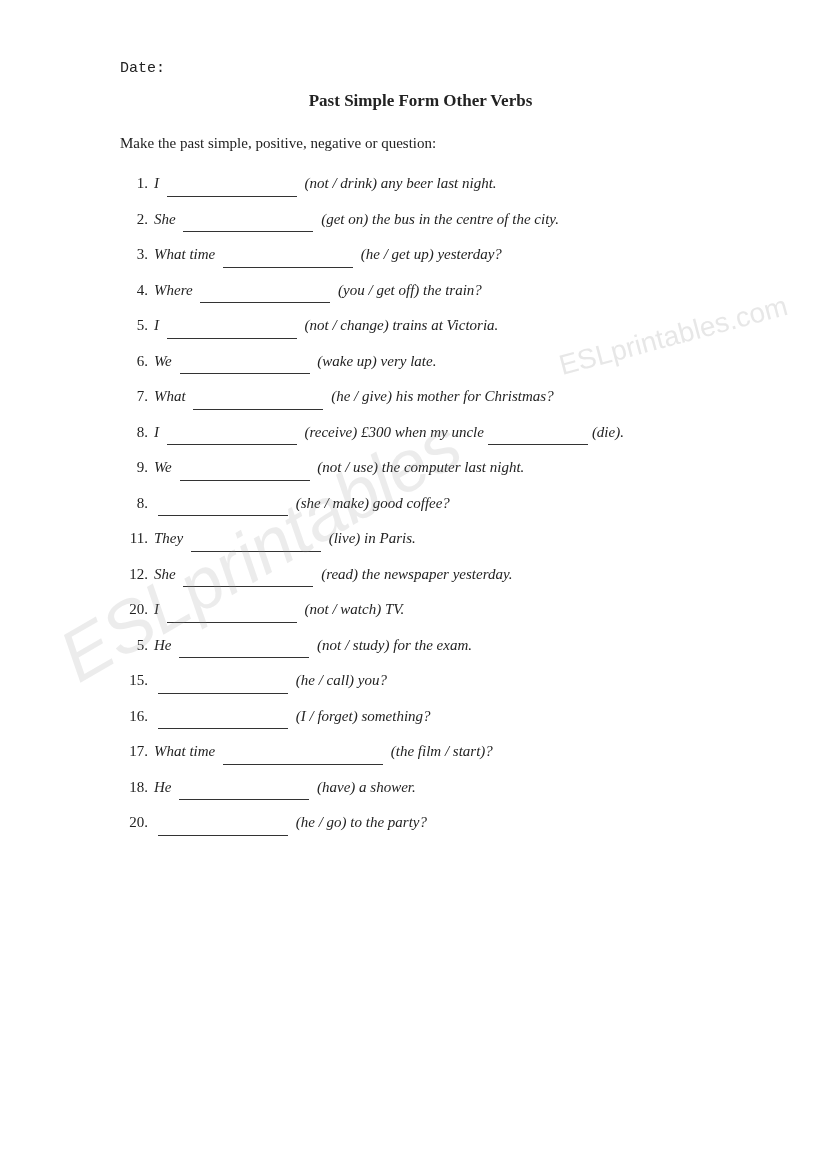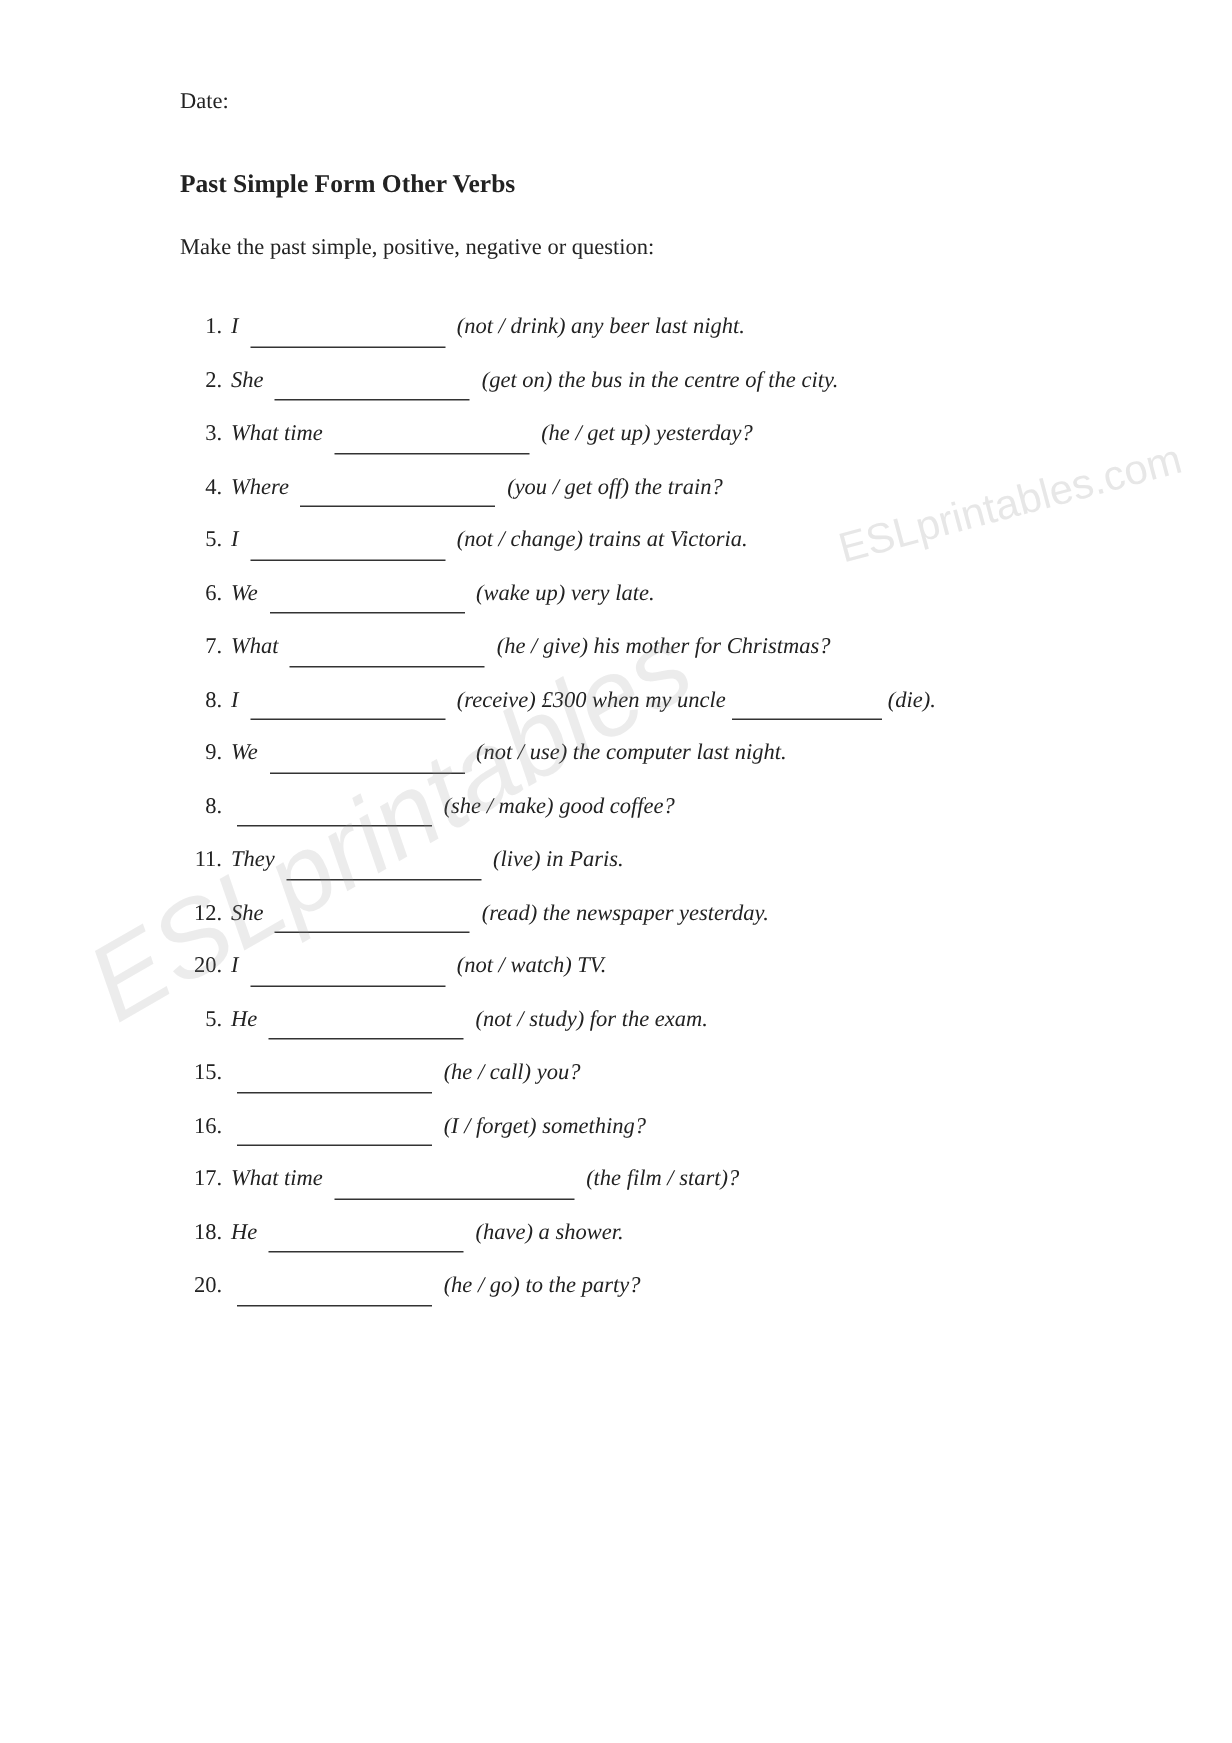--- a/index.html
+++ b/index.html
@@ -22,31 +22,33 @@
       min-height: 1162px;
       background: #fff;
       padding: 60px 100px 60px 120px;
       position: relative;
       overflow: hidden;
     }
 
     .meta-line {
       margin-bottom: 8px;
       font-size: 15px;
+      font-family: Liberation Mono, monospace;
     }
 
     .title {
+      text-align: center;
       font-size: 17px;
       font-weight: bold;
-      margin: 36px 0 24px 0;
+      margin: 14px 0 24px 0;
       font-family: Liberation Serif, serif;
     }
 
     .instruction {
-      margin-bottom: 32px;
+      margin-bottom: 19px;
       font-size: 15px;
     }
 
     .exercise-list {
       list-style: none;
       padding: 0;
       margin: 0;
     }
 
     .exercise-list li {

